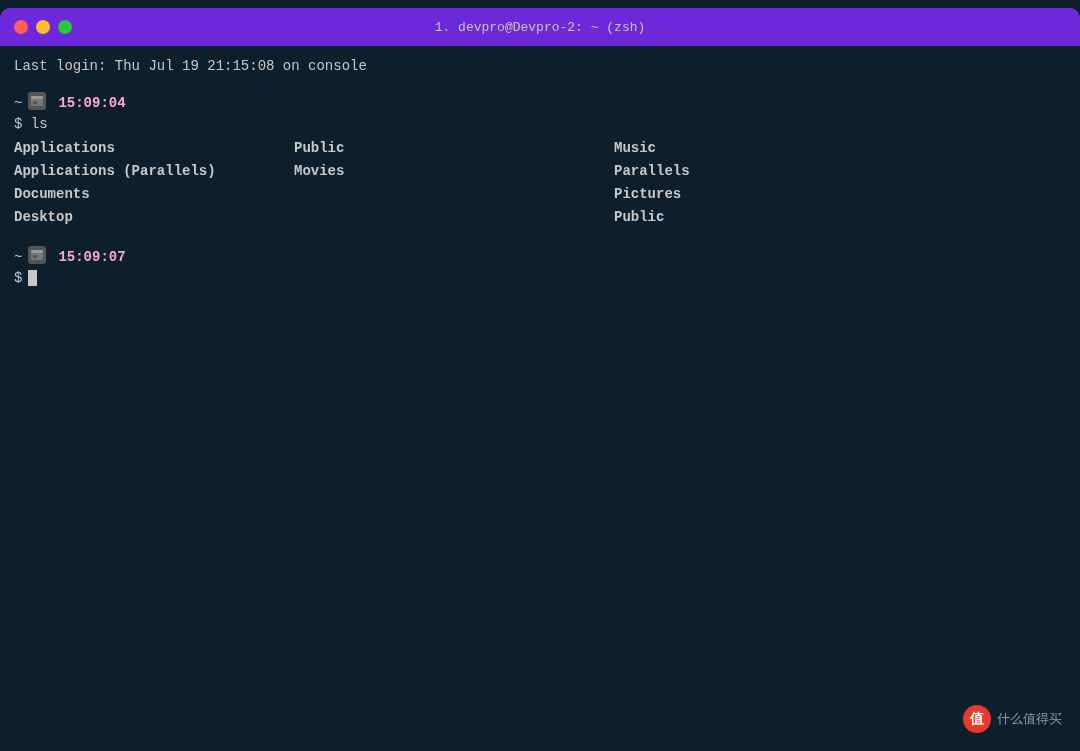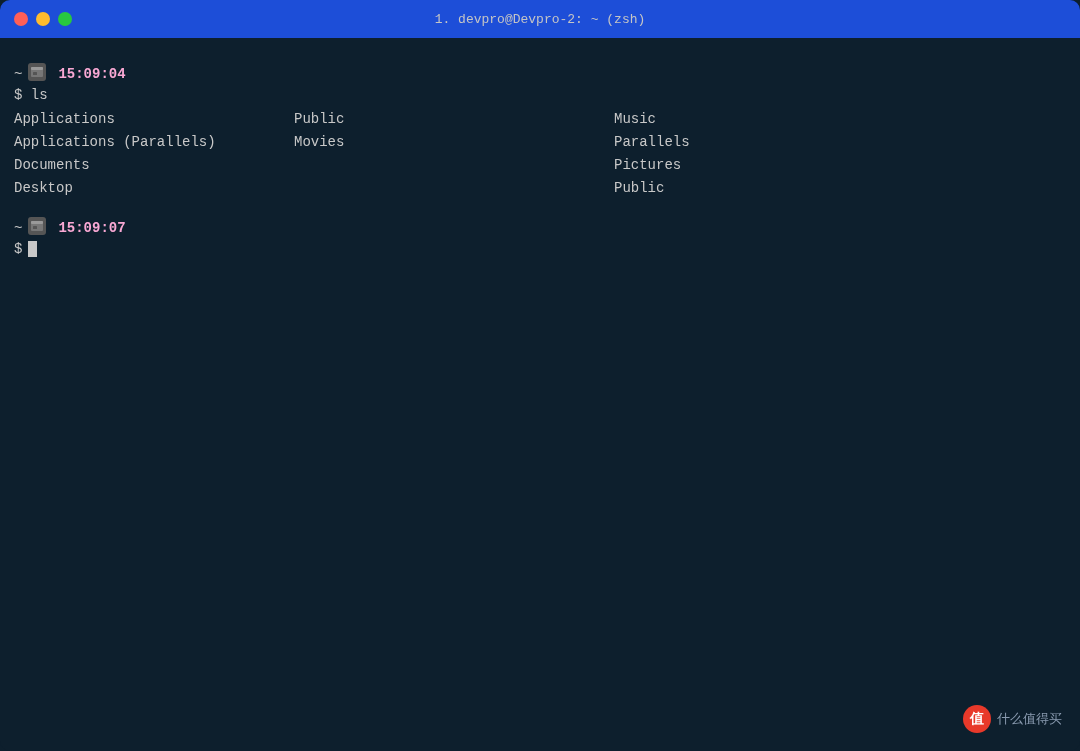--- a/index.html
+++ b/index.html
@@ -16,27 +16,28 @@
       width: 1080px;
       height: 751px;
       background: #0d1f2d;
       border-radius: 10px;
       display: flex;
       flex-direction: column;
     }
 
     .titlebar {
       height: 38px;
-      background: #1d4ed8;
+      background: #6d28d9;
       border-radius: 10px 10px 0 0;
       display: flex;
       align-items: center;
       padding: 0 14px;
       position: relative;
       flex-shrink: 0;
+      margin-top: 8px;
     }
 
     .traffic-lights {
       display: flex;
       gap: 8px;
       align-items: center;
     }
 
     .traffic-light {
       width: 14px;
@@ -103,21 +104,21 @@
 
     .ls-output {
       display: grid;
       grid-template-columns: 280px 320px auto;
       margin-top: 2px;
       margin-bottom: 2px;
     }
 
     .ls-item {
       color: #c8c8c8;
-      font-weight: normal;
+      font-weight: bold;
       padding: 1px 0;
       font-size: 14px;
     }
 
     .cursor {
       display: inline-block;
       width: 9px;
       height: 16px;
       background: #c8c8c8;
       vertical-align: text-bottom;
@@ -166,20 +167,23 @@
     <div class="traffic-lights">
       <div class="traffic-light close"></div>
       <div class="traffic-light minimize"></div>
       <div class="traffic-light maximize"></div>
     </div>
     <div class="titlebar-title">1. devpro@Devpro-2: ~ (zsh)</div>
   </div>
 
   <div class="terminal-body">
 
+    <div class="line">
+      <span class="text-normal">Last login: Thu Jul 19 21:15:08 on console</span>
+    </div>
 
     <div class="spacer"></div>
 
     <div class="line">
       <span class="text-normal">~</span>
       <span style="margin: 0 6px;">
         <span class="prompt-icon">
           <svg viewBox="0 0 14 14" fill="none" xmlns="http://www.w3.org/2000/svg">
             <rect x="1" y="2" width="12" height="10" rx="1" fill="#777"></rect>
             <rect x="1" y="2" width="12" height="3" rx="1" fill="#999"></rect>

